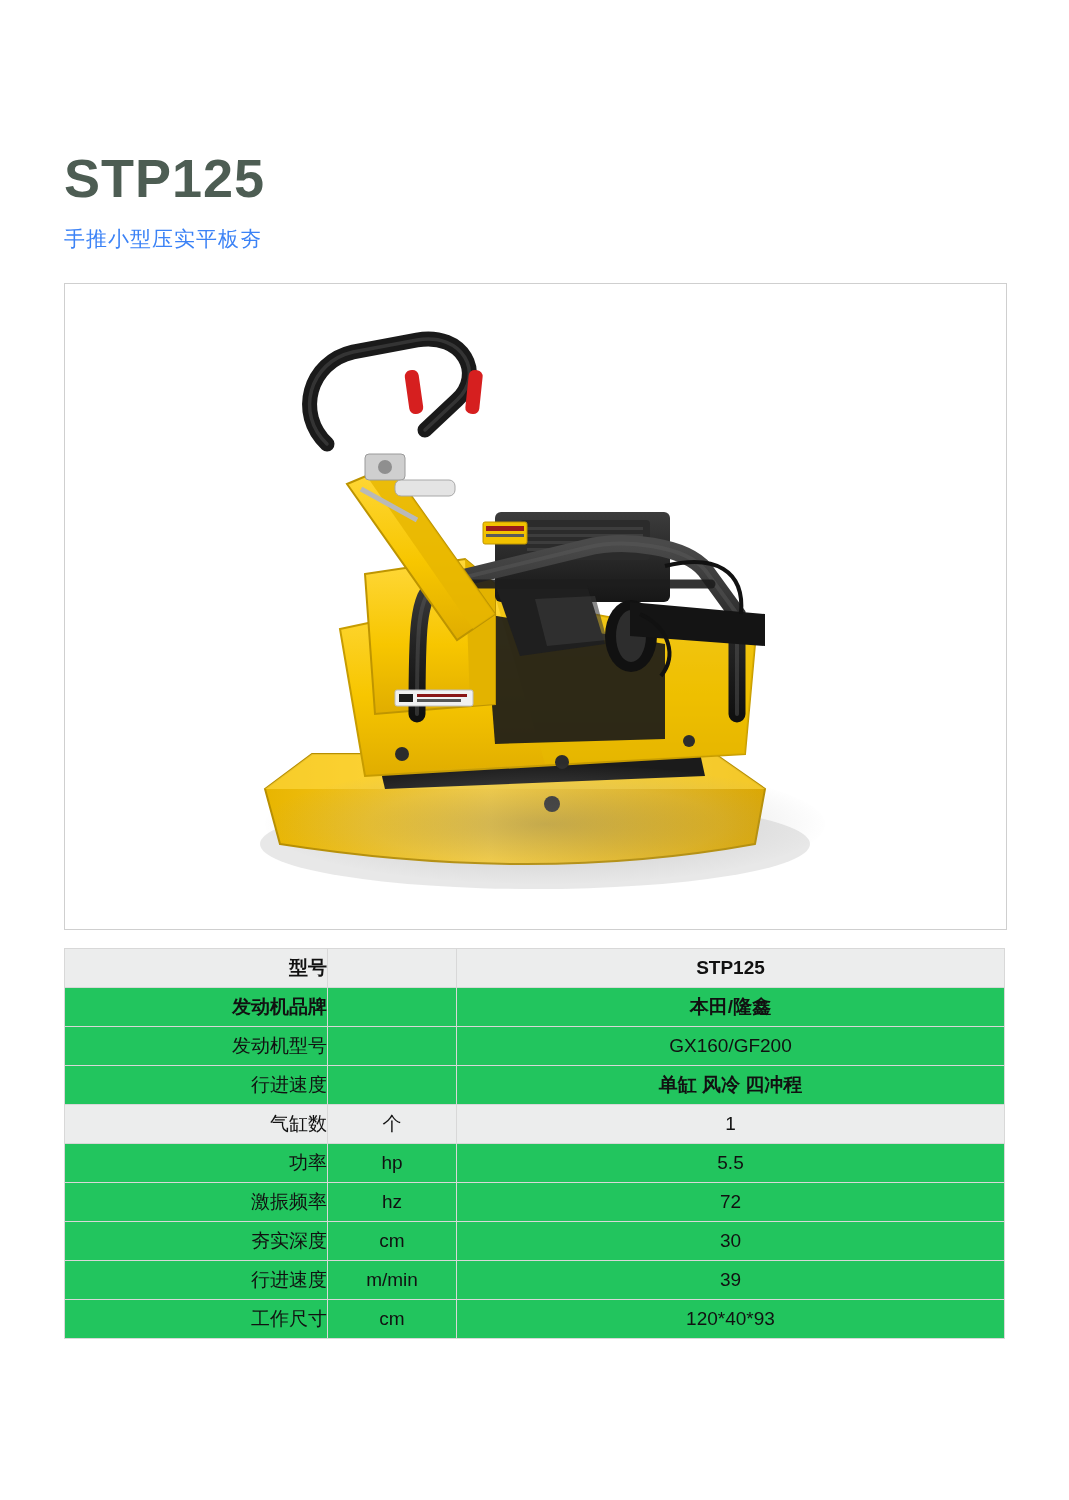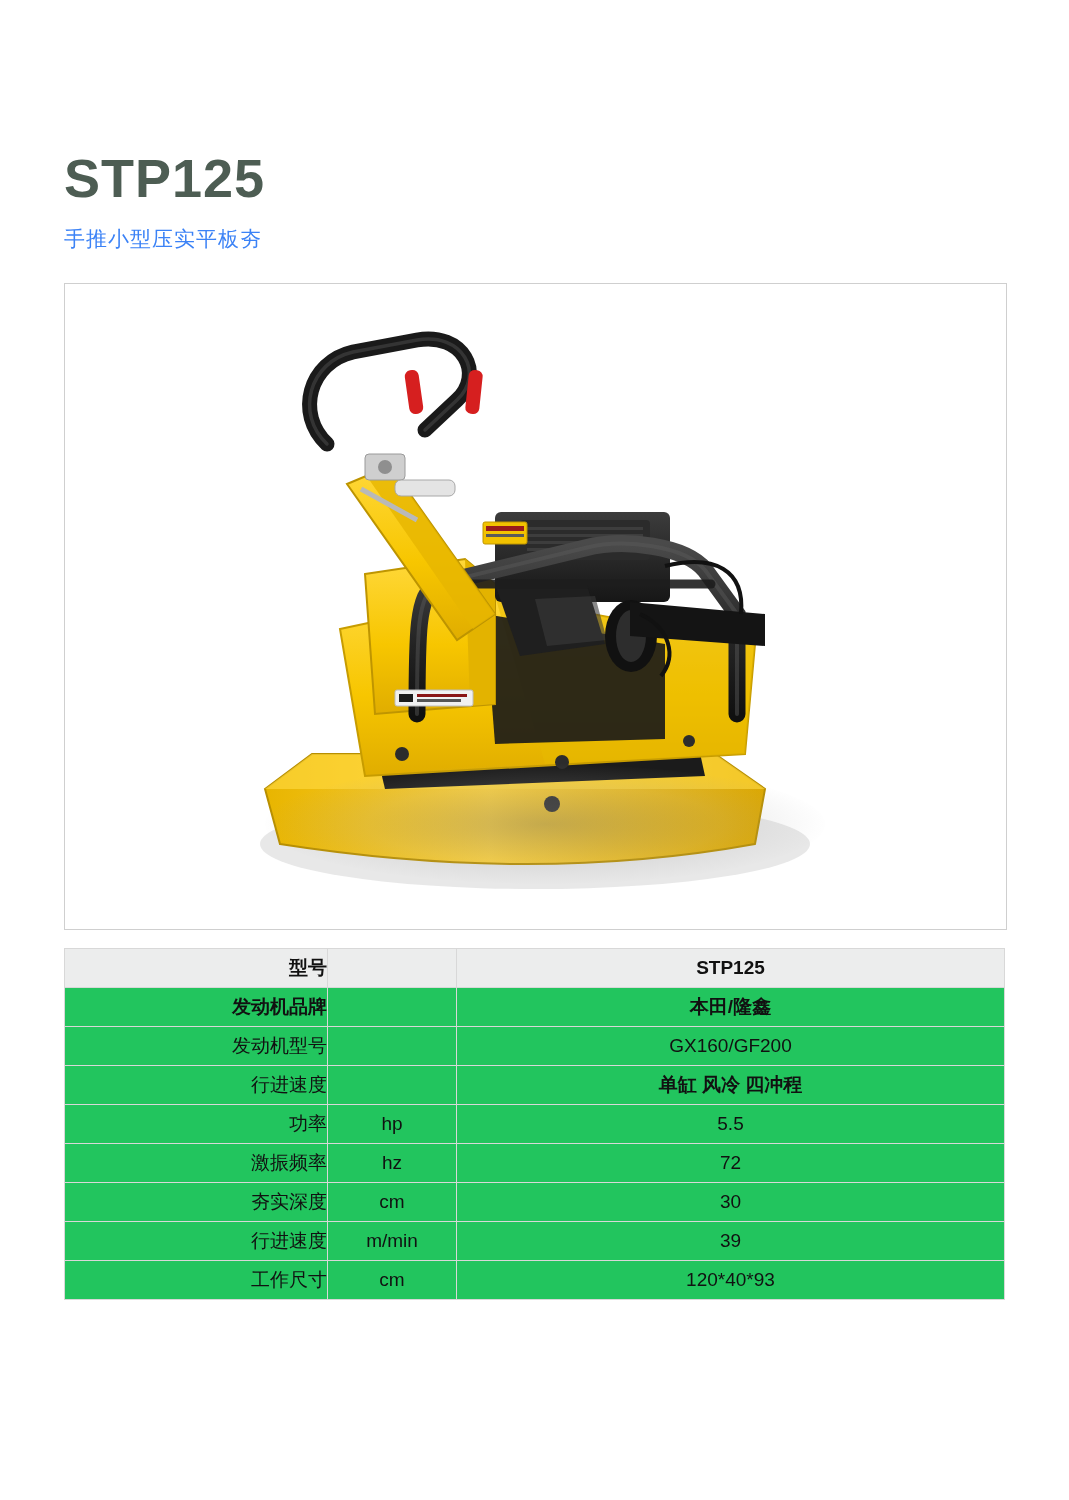--- a/index.html
+++ b/index.html
@@ -236,20 +236,25 @@
       <tr class="plain">
         <td class="col-name">发动机型号</td>
         <td class="col-unit"></td>
         <td class="col-value">GX160/GF200</td>
       </tr>
       <tr class="plain">
         <td class="col-name">行进速度</td>
         <td class="col-unit"></td>
         <td class="col-value bold-cell">单缸 风冷 四冲程</td>
       </tr>
+      <tr class="shaded">
+        <td class="col-name">气缸数</td>
+        <td class="col-unit">个</td>
+        <td class="col-value">1</td>
+      </tr>
       <tr class="plain">
         <td class="col-name">功率</td>
         <td class="col-unit">hp</td>
         <td class="col-value">5.5</td>
       </tr>
       <tr class="plain">
         <td class="col-name">激振频率</td>
         <td class="col-unit">hz</td>
         <td class="col-value">72</td>
       </tr>

